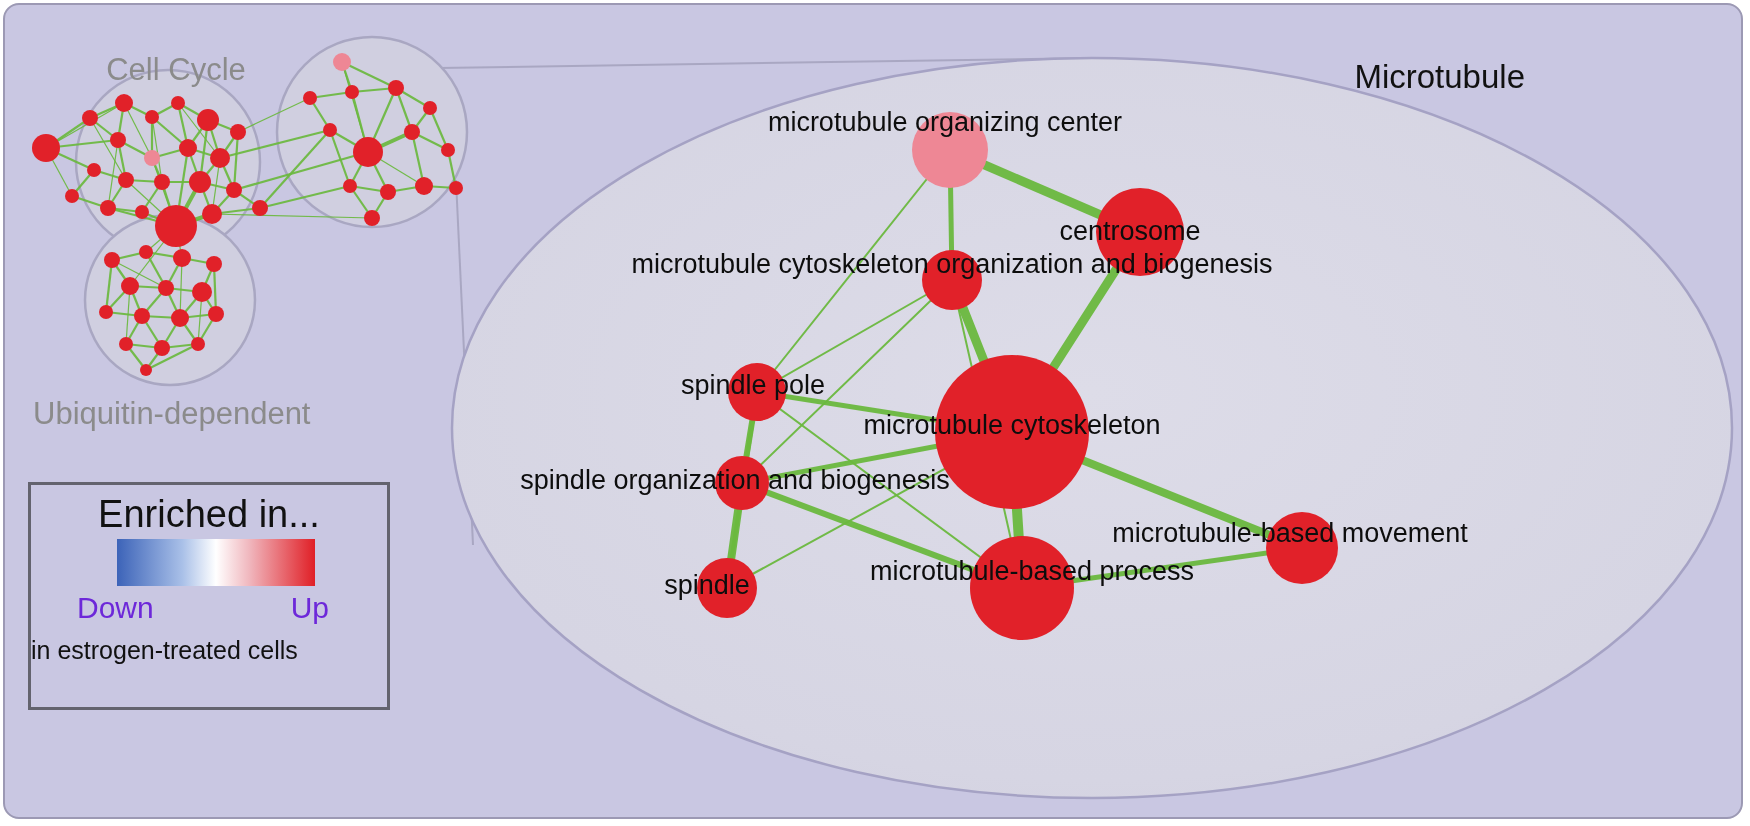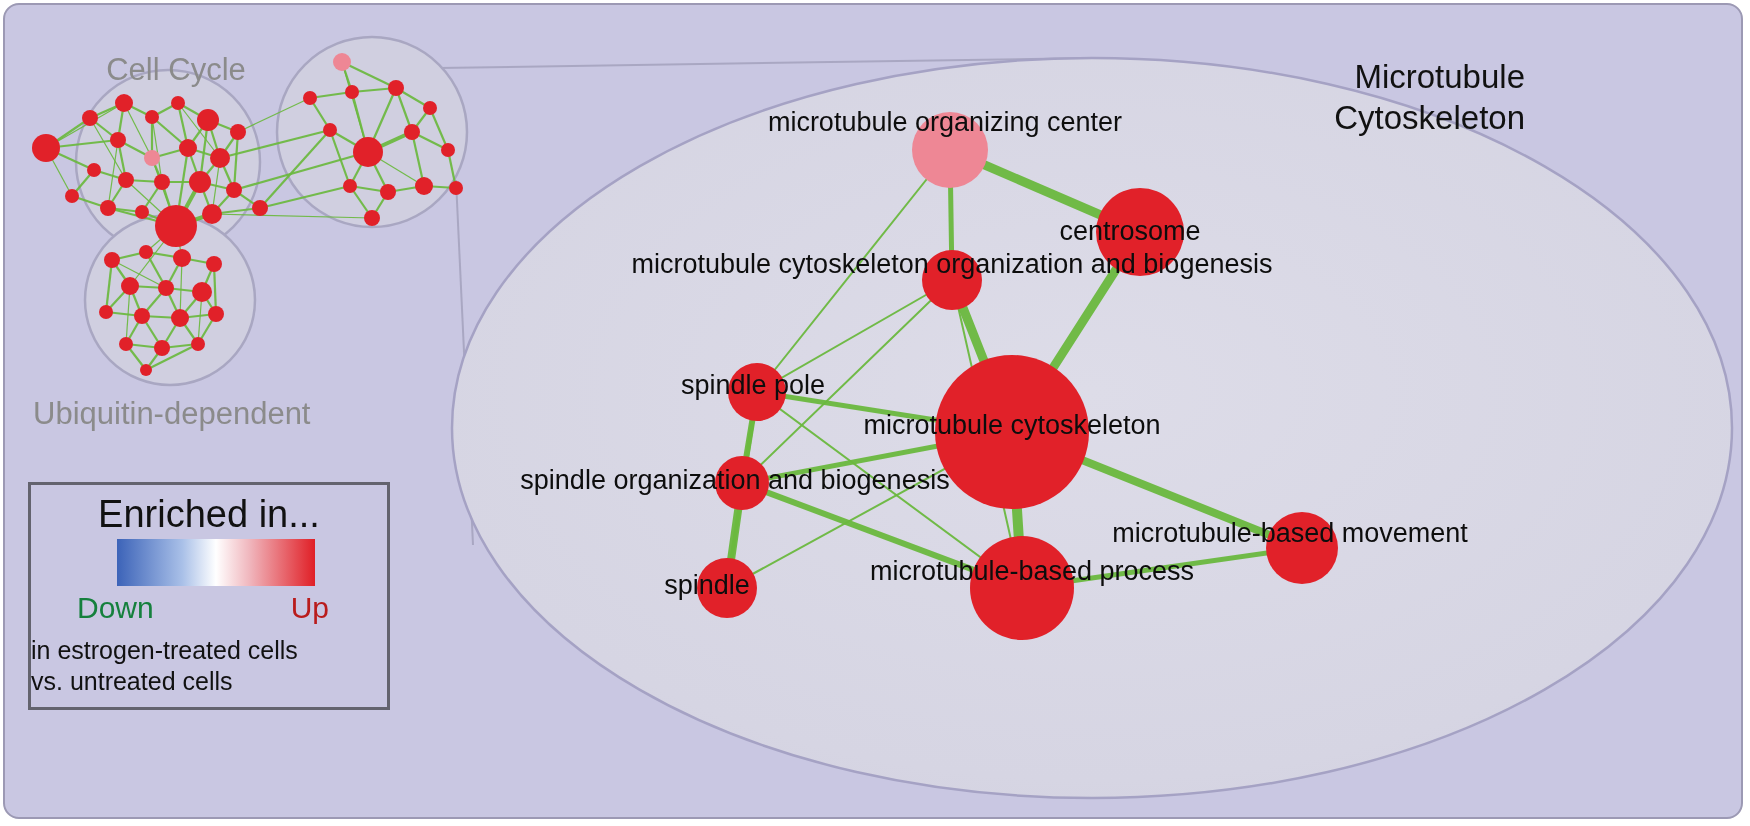--- a/index.html
+++ b/index.html
@@ -9,22 +9,22 @@
   #net{position:absolute;left:0;top:0;}
   .flabel{position:absolute;color:#111111;margin-top:16px;}
   .gray{color:#8b8b8b;}
   .cell-cycle{left:66px;top:36px;width:220px;text-align:center;font-size:31px;}
   .ubiquitin{left:33px;top:378px;font-size:31px;line-height:39px;text-align:left;}
   .mt-title{left:1255px;top:40px;width:270px;text-align:right;font-size:33px;line-height:41px;}
   .legend{position:absolute;left:28px;top:482px;width:362px;height:228px;
           border:3px solid #63636e;box-sizing:border-box;}
   .legend-title{position:absolute;top:8px;left:0;width:100%;text-align:center;font-size:38px;color:#111;}
   .grad{position:absolute;left:86px;top:54px;width:198px;height:47px;}
-  .down{position:absolute;left:46px;top:106px;font-size:30px;color:#15803d;}
-  .up{position:absolute;right:58px;top:106px;font-size:30px;color:#b91c1c;}
+  .down{position:absolute;left:46px;top:106px;font-size:30px;color:#6d28d9;}
+  .up{position:absolute;right:58px;top:106px;font-size:30px;color:#6d28d9;}
   .cap{position:absolute;top:150px;left:0;width:100%;text-align:left;font-size:25px;line-height:31px;color:#111;}
 </style>
 </head>
 <body>
 
 <div id="root">
   <div class="panel"></div>
 
   <svg id="net" width="1750" height="826" viewBox="0 0 1750 826">
       <defs>
@@ -255,26 +255,24 @@
     </svg>
 
   <div class="flabel gray cell-cycle">Cell Cycle</div>
 
   <div class="flabel gray ubiquitin">
     <div>Ubiquitin-dependent</div>
   </div>
 
   <div class="flabel mt-title">
     <div>Microtubule</div>
-    <div>Cytoskeleton</div>
   </div>
 
   <div class="legend">
     <div class="legend-title">Enriched in...</div>
     <div class="grad" style="background: linear-gradient(90deg, rgb(60, 99, 184) 0%, rgb(169, 192, 232) 33%, rgb(255, 255, 255) 50%, rgb(240, 182, 189) 67%, rgb(224, 31, 38) 100%);"></div>
     <div class="down">Down</div>
     <div class="up">Up</div>
     <div class="cap">
       <div>in estrogen-treated cells</div>
-      <div>vs. untreated cells</div>
     </div>
   </div>
 </div>
 
 </body></html>

